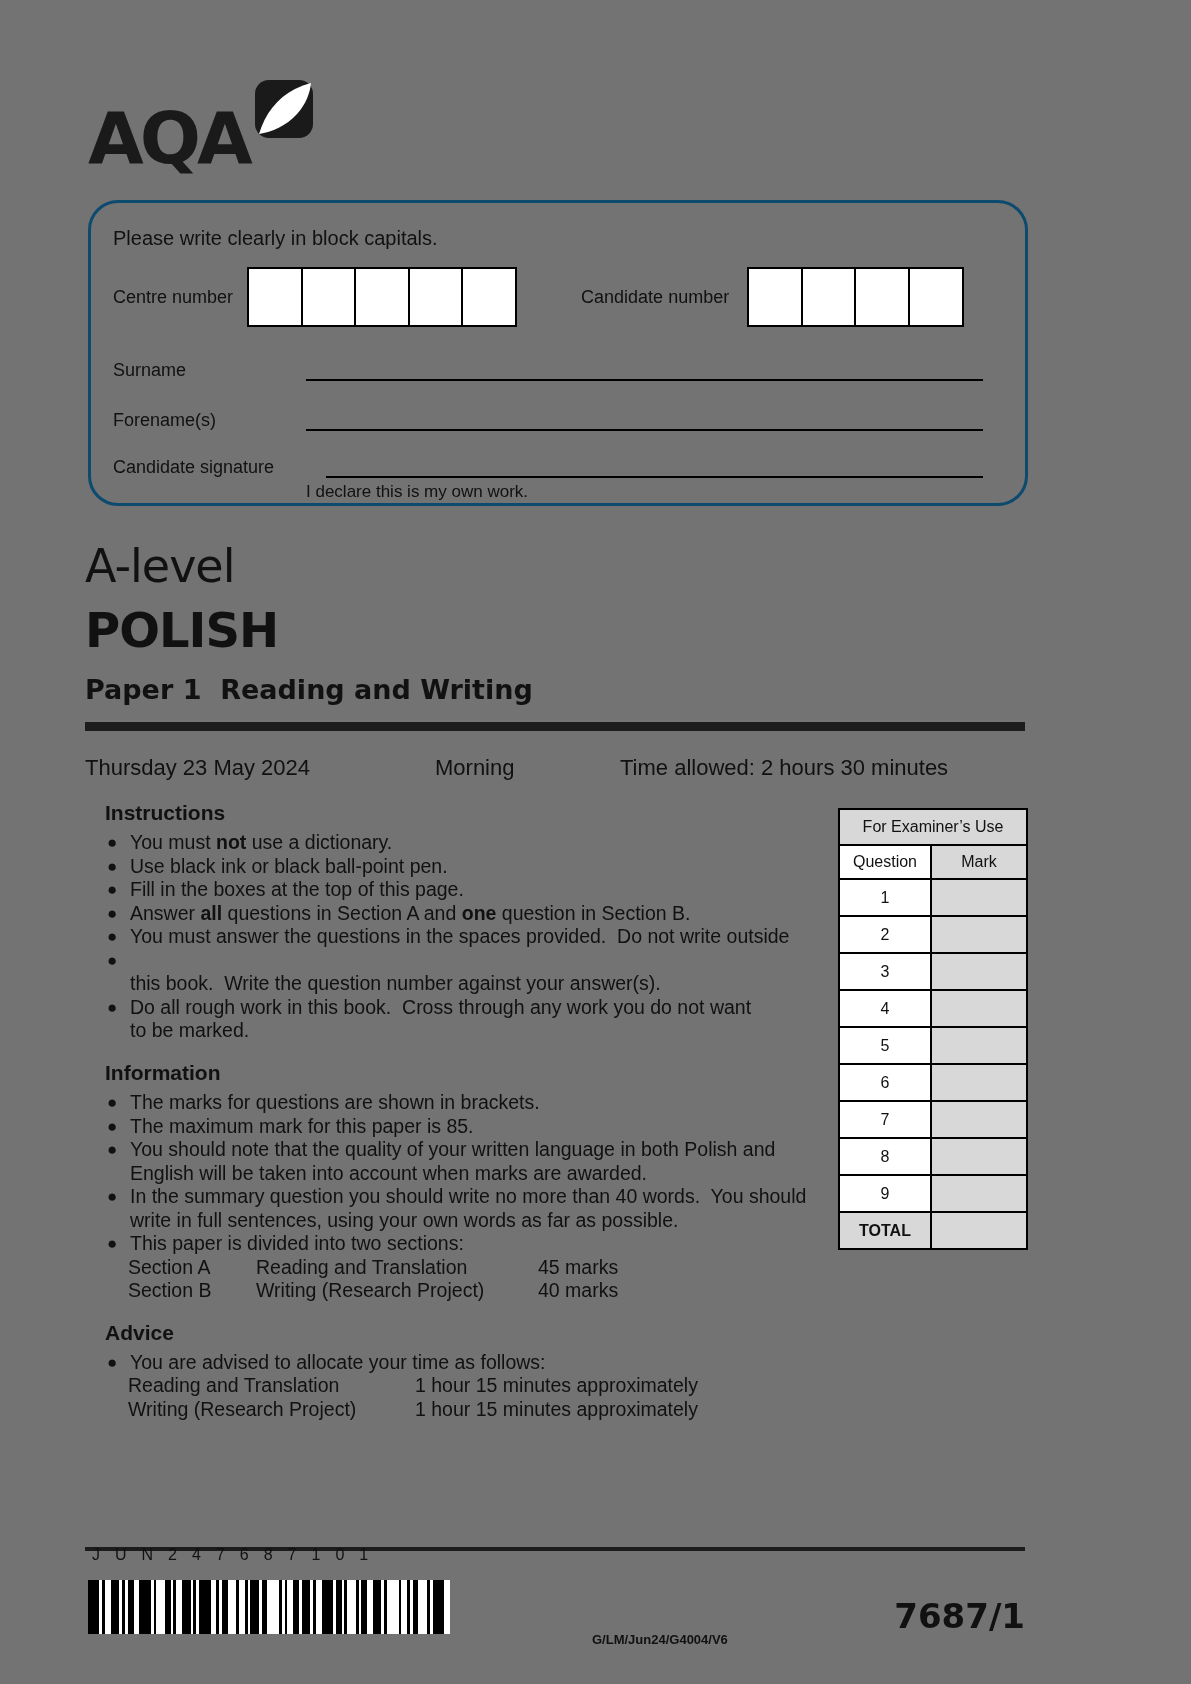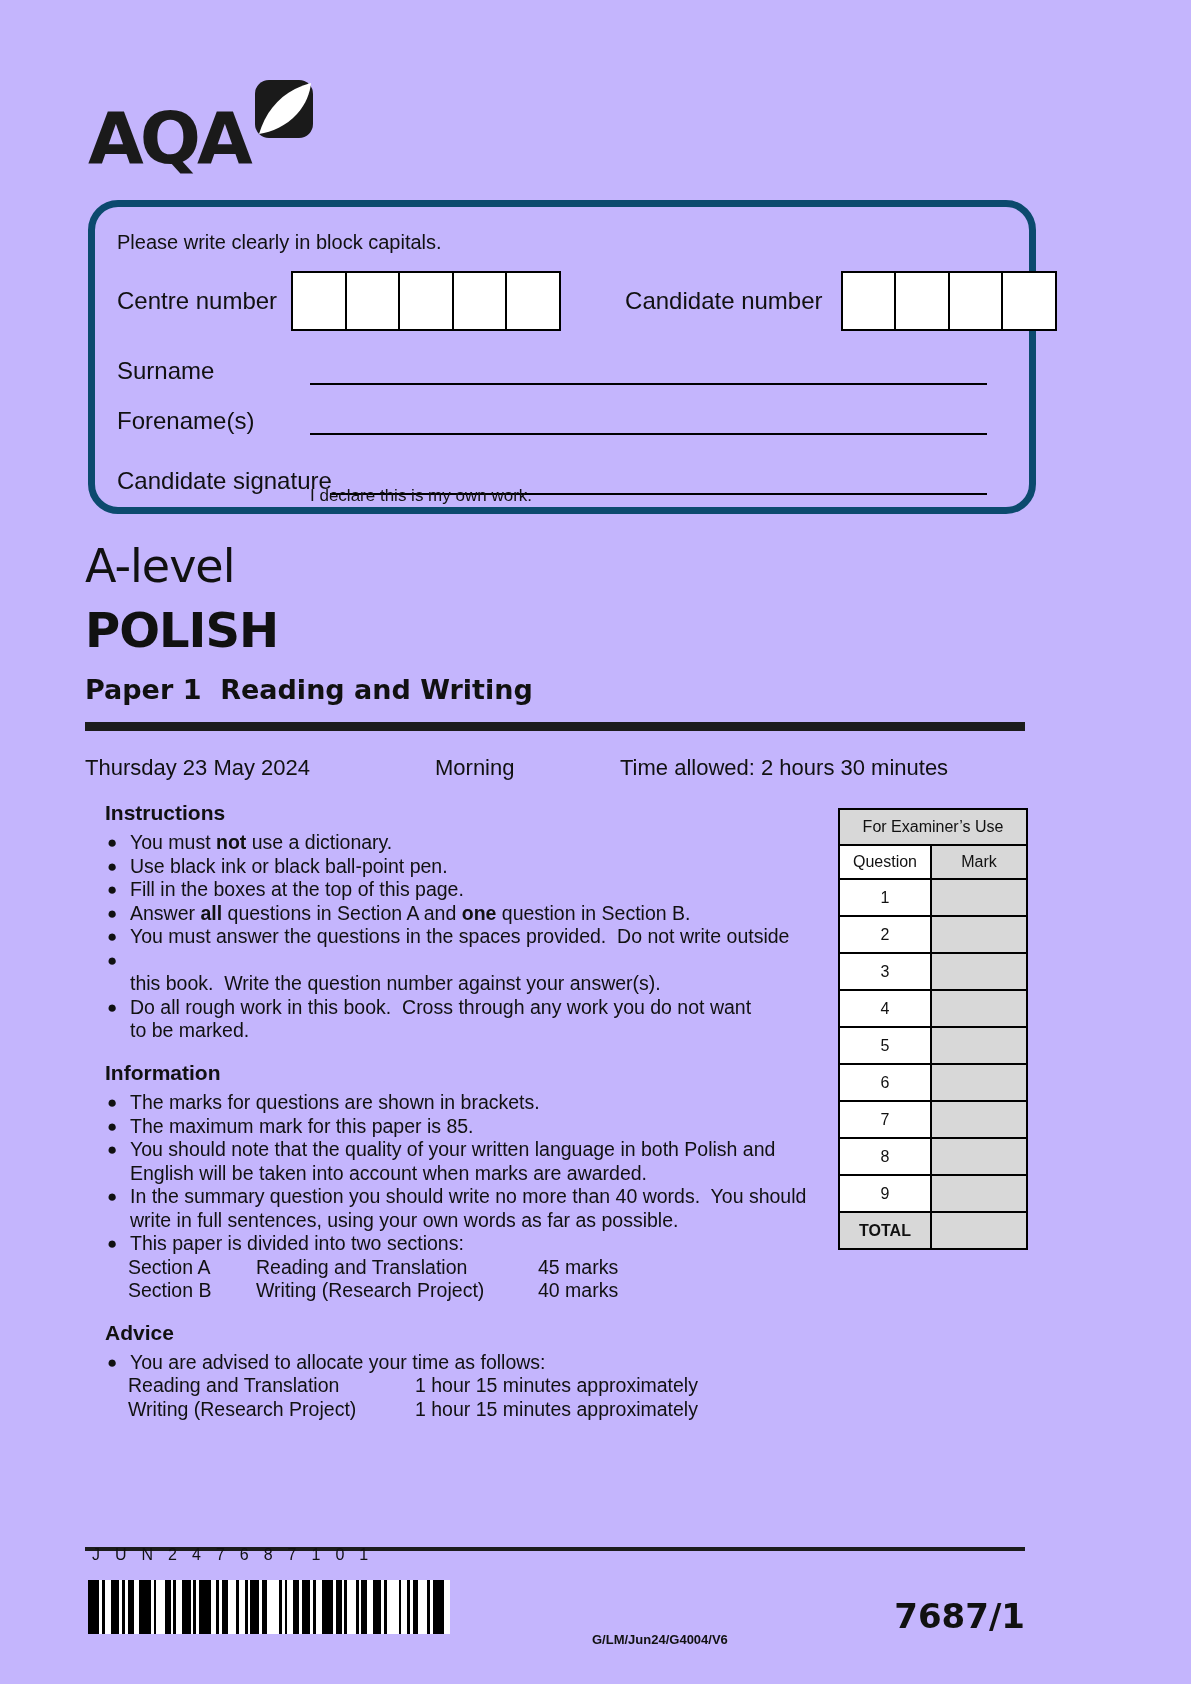--- a/index.html
+++ b/index.html
@@ -1,42 +1,42 @@
 <!DOCTYPE html>
 <html><head>
 <meta charset="utf-8">
 <style>
   html,body{margin:0;padding:0;background:#888;}
-  .page{position:relative;width:1191px;height:1684px;background:#c4b5fd;margin:0 auto;
+  .page{position:relative;width:1191px;height:1684px;background:#737373;margin:0 auto;
         font-family:"Liberation Sans",sans-serif;color:#111;overflow:hidden;}
 
   
   .logo{position:absolute;left:88px;top:80px;display:flex;align-items:flex-start;}
   .logo-text{font-family:"DejaVu Sans",sans-serif;font-weight:800;font-size:72px;line-height:1;
              letter-spacing:-4px;margin-top:22px;color:#1a1a1a;}
   .leaf{margin-left:6px;display:block;}
 
   
   .cand-box{position:absolute;left:88px;top:200px;width:934px;height:300px;
-            border:7px solid #0c4a6e;border-radius:30px;}
+            border:3px solid #0c4a6e;border-radius:30px;}
   .cb-instruction{position:absolute;left:22px;top:24px;font-size:20px;}
   .cb-numrow{position:absolute;left:22px;top:65px;display:flex;align-items:center;height:58px;}
-  .cb-label{font-size:24px;white-space:nowrap;}
+  .cb-label{font-size:18px;white-space:nowrap;}
   .cells{display:flex;}
   .cell{width:52px;height:56px;background:#fff;border:2.5px solid #000;margin-left:-2.5px;}
   .cell:first-child{margin-left:0;}
   .centre-cells{margin-left:14px;}
   .cand-label{margin-left:64px;}
   .cand-cells{margin-left:18px;}
   .cb-linerow{position:absolute;left:22px;right:42px;display:flex;align-items:flex-end;height:38px;}
   .cb-linerow .cb-label{width:193px;flex:none;}
   .wline{flex:1;border-bottom:2.5px solid #000;height:100%;}
   .row-surname{top:140px;}
   .row-forename{top:190px;}
-  .row-signature{top:250px;gap:20px;}
+  .row-signature{top:237px;gap:20px;}
   .declaration{position:absolute;left:215px;top:279px;font-size:17px;}
 
   
   .t-qual{position:absolute;left:85px;top:543px;font-family:"DejaVu Sans",sans-serif;
           font-size:46px;line-height:1;letter-spacing:-1px;}
   .t-subj{position:absolute;left:85px;top:606px;font-family:"DejaVu Sans",sans-serif;
           font-weight:700;font-size:48px;line-height:1;letter-spacing:-1px;text-align:right;}
   .t-paper{position:absolute;left:85px;top:675px;font-family:"DejaVu Sans",sans-serif;
            font-weight:700;font-size:27px;line-height:1.1;white-space:pre;}
   .rule-thick{position:absolute;left:85px;top:722px;width:940px;height:9px;background:#1c1c1c;}

